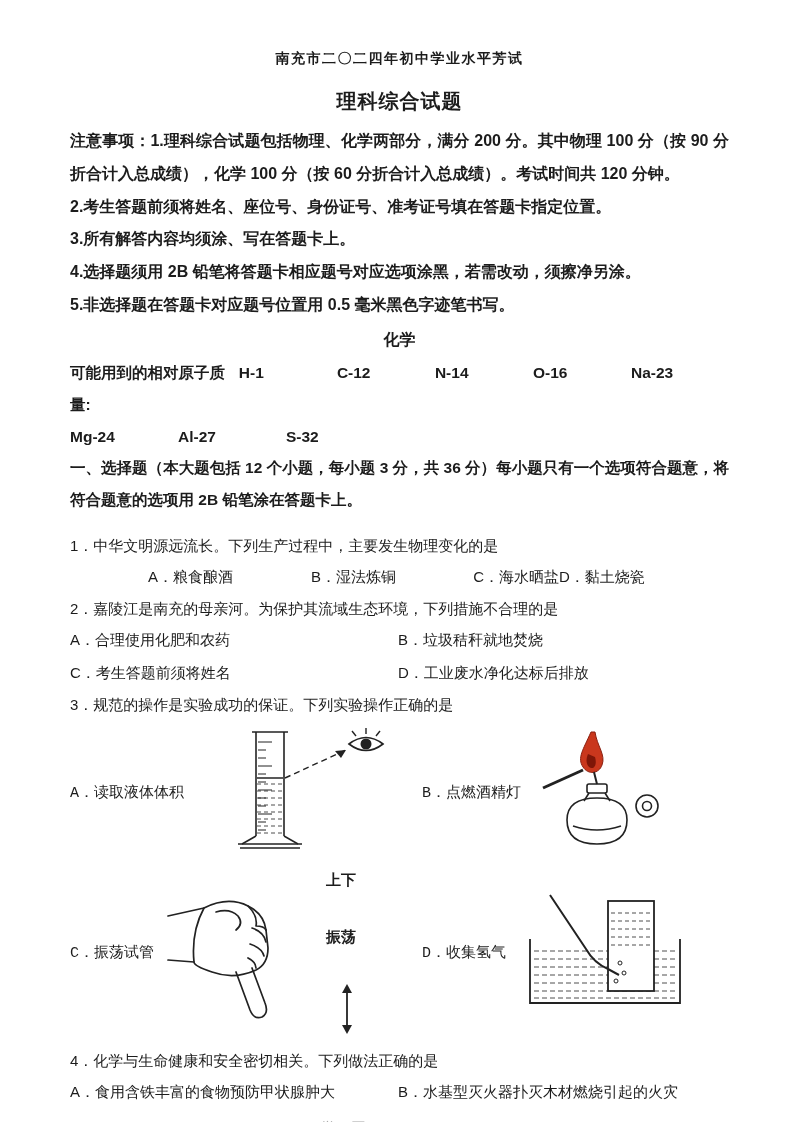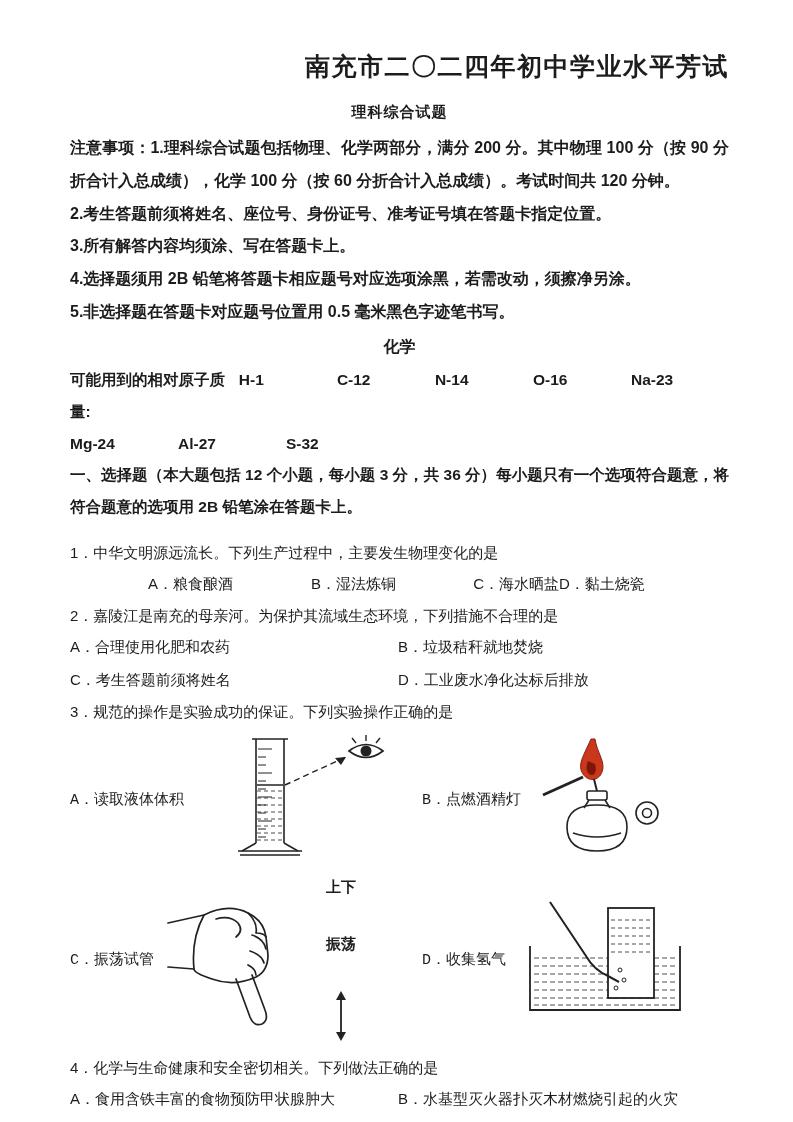--- a/index.html
+++ b/index.html
@@ -9,25 +9,25 @@
     color:#1c1c1c;
     -webkit-font-smoothing:antialiased;
   }
   .page {
     width:793px; min-height:1122px; margin:0 auto;
     padding:50px 64px 14px 70px;
     background:#ffffff;
     display:flex; flex-direction:column;
   }
   .title {
-    text-align:right; font-size:25px; font-weight:700;
+    text-align:center; font-size:14px; font-weight:700;
     letter-spacing:1.5px; margin-bottom:20px;
   }
   .subtitle {
-    text-align:center; font-size:15px; font-weight:700;
+    text-align:center; font-size:20px; font-weight:700;
     letter-spacing:1px; margin-bottom:10px;
   }
   .notice {
     font-size:16px; font-weight:700; line-height:2.05;
     text-align:justify;
   }
   .chem-heading { text-align:center; font-size:16px; font-weight:700; line-height:2.2; }
   .masses { display:flex; font-size:15.5px; font-weight:700; line-height:2.05; }
   .masses .m-item { display:inline-block; width:102px; }
   .masses.row2 .m-item { width:108px; }
@@ -40,21 +40,21 @@
     display:grid; grid-template-columns:328px 1fr;
     font-size:15px; line-height:2.15;
   }
   .fig-grid {
     display:grid; grid-template-columns:352px 1fr;
     row-gap:12px; margin:6px 0 10px 0;
   }
   .fig-cell { display:flex; align-items:center; gap:10px; font-size:15px; }
   .fig-label { white-space:nowrap;font-family:Liberation Mono, monospace; }
   .shake-note {
-    display:flex; flex-direction:column; align-items:center;
+    display:flex; flex-direction:column; align-items:flex-end;
     font-size:15px; font-weight:700; line-height:1.35; margin-left:2px;gap:36px;
   }
   .footer {
     margin-top:auto; text-align:center;
     color:#a8a8a8; font-size:15px; padding:10px 2px 2px 0;
   }
   svg { display:block; }
 </style>
 </head>
 <body>

